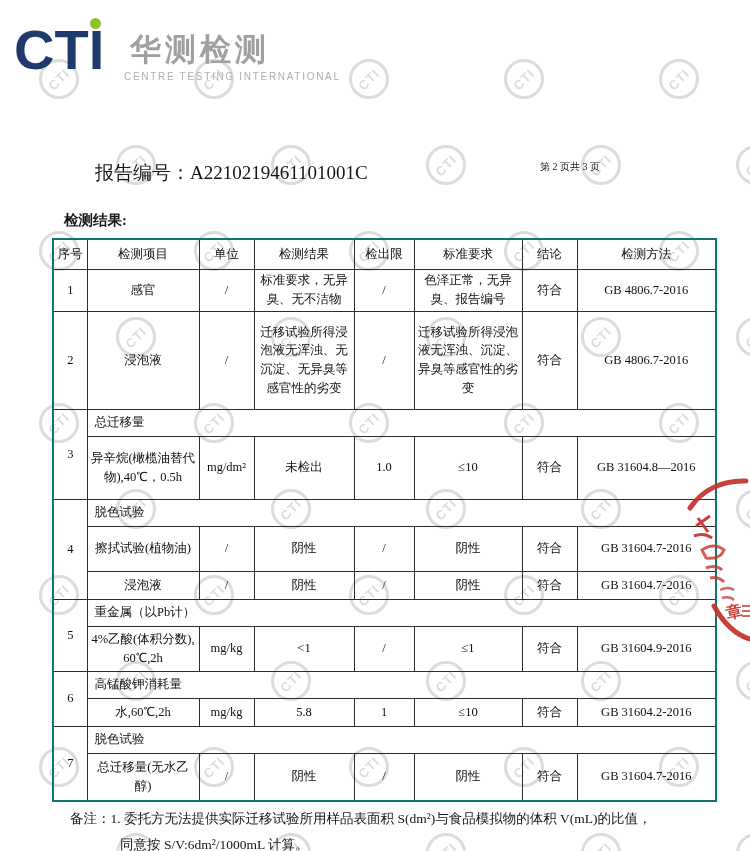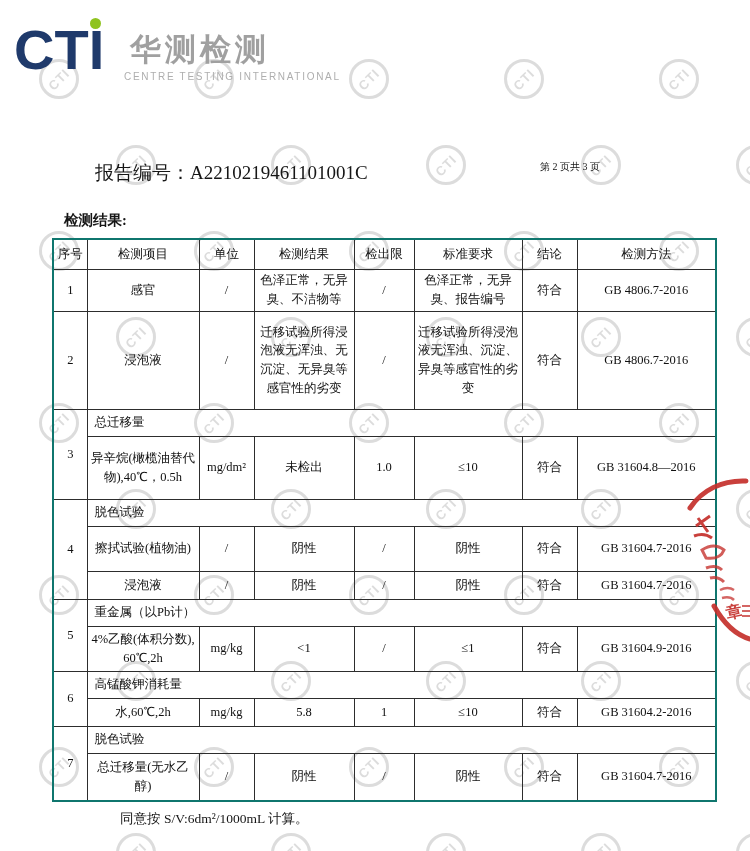--- a/index.html
+++ b/index.html
@@ -276,21 +276,21 @@
         <th>检测结果</th>
         <th>检出限</th>
         <th>标准要求</th>
         <th>结论</th>
         <th>检测方法</th>
       </tr>
       <tr class="rh42">
         <td>1</td>
         <td>感官</td>
         <td>/</td>
-        <td>色泽正常，无异臭、不洁物等</td>
+        <td>标准要求，无异臭、无不洁物</td>
         <td>/</td>
         <td>色泽正常，无异臭、报告编号</td>
         <td>符合</td>
         <td>GB 4806.7-2016</td>
       </tr>
       <tr class="rh98">
         <td>2</td>
         <td>浸泡液</td>
         <td>/</td>
         <td>迁移试验所得浸泡液无浑浊、无沉淀、无异臭等感官性的劣变</td>
@@ -370,20 +370,21 @@
         <td>阴性</td>
         <td>/</td>
         <td>阴性</td>
         <td>符合</td>
         <td>GB 31604.7-2016</td>
       </tr>
     </tbody>
       </table>
 
     <div id="notes">
+      <div><span>备注：</span><span>1. 委托方无法提供实际迁移试验所用样品表面积 S(dm²)与食品模拟物的体积 V(mL)的比值，</span></div>
       <div class="line2">同意按 S/V:6dm²/1000mL 计算。</div>
     </div>
 
     <svg id="stamp" viewBox="0 0 64 166" xmlns="http://www.w3.org/2000/svg">
       <path d="M4 30 C 16 12, 36 2, 60 3" fill="none" stroke="var(--stampc,#c5302c)" stroke-width="5" stroke-linecap="round"></path>
       <path d="M28 128 C 38 146, 50 157, 64 161" fill="none" stroke="var(--stampc,#c5302c)" stroke-width="5" stroke-linecap="round"></path>
       <path d="M10 48 l14 -10 M12 40 l10 14 M8 58 q10 -4 18 2" fill="none" stroke="var(--stampc,#c5302c)" stroke-width="3"></path>
       <path d="M16 72 q12 -8 22 0 q-4 10 -18 8 z M20 90 q10 -4 16 2 M24 100 q8 -2 14 4" fill="none" stroke="var(--stampc,#c5302c)" stroke-width="3" opacity="0.85"></path>
       <path d="M34 112 q8 -4 14 0 M36 120 q8 -2 12 2" fill="none" stroke="var(--stampc,#c5302c)" stroke-width="2.5" opacity="0.8"></path>
       <text x="40" y="140" font-size="16" font-weight="bold" fill="var(--stampc,#c5302c)" transform="rotate(-12 44 134)">章</text>

